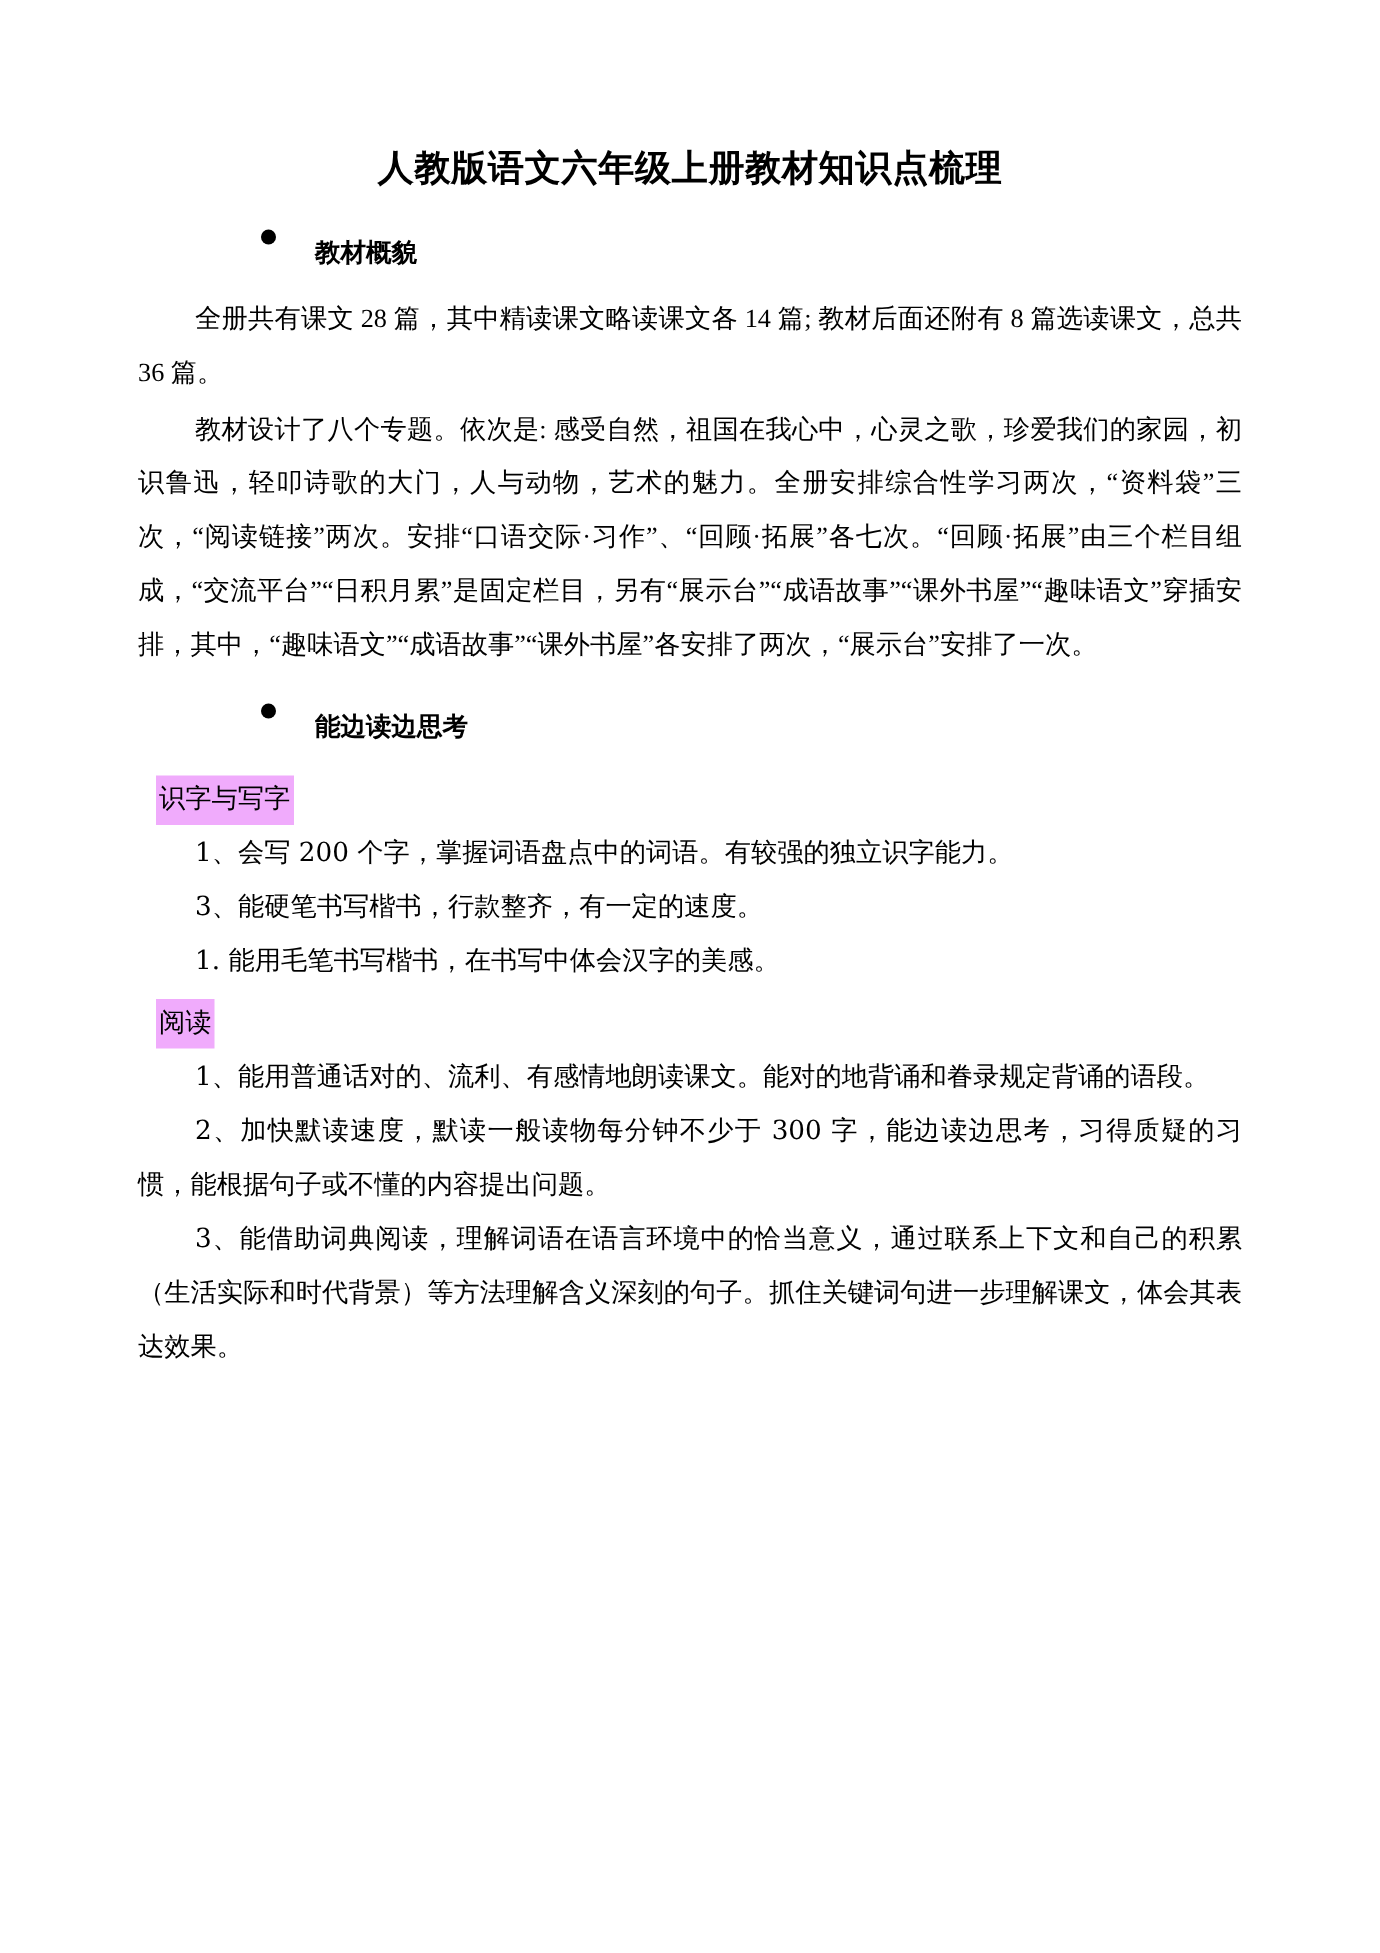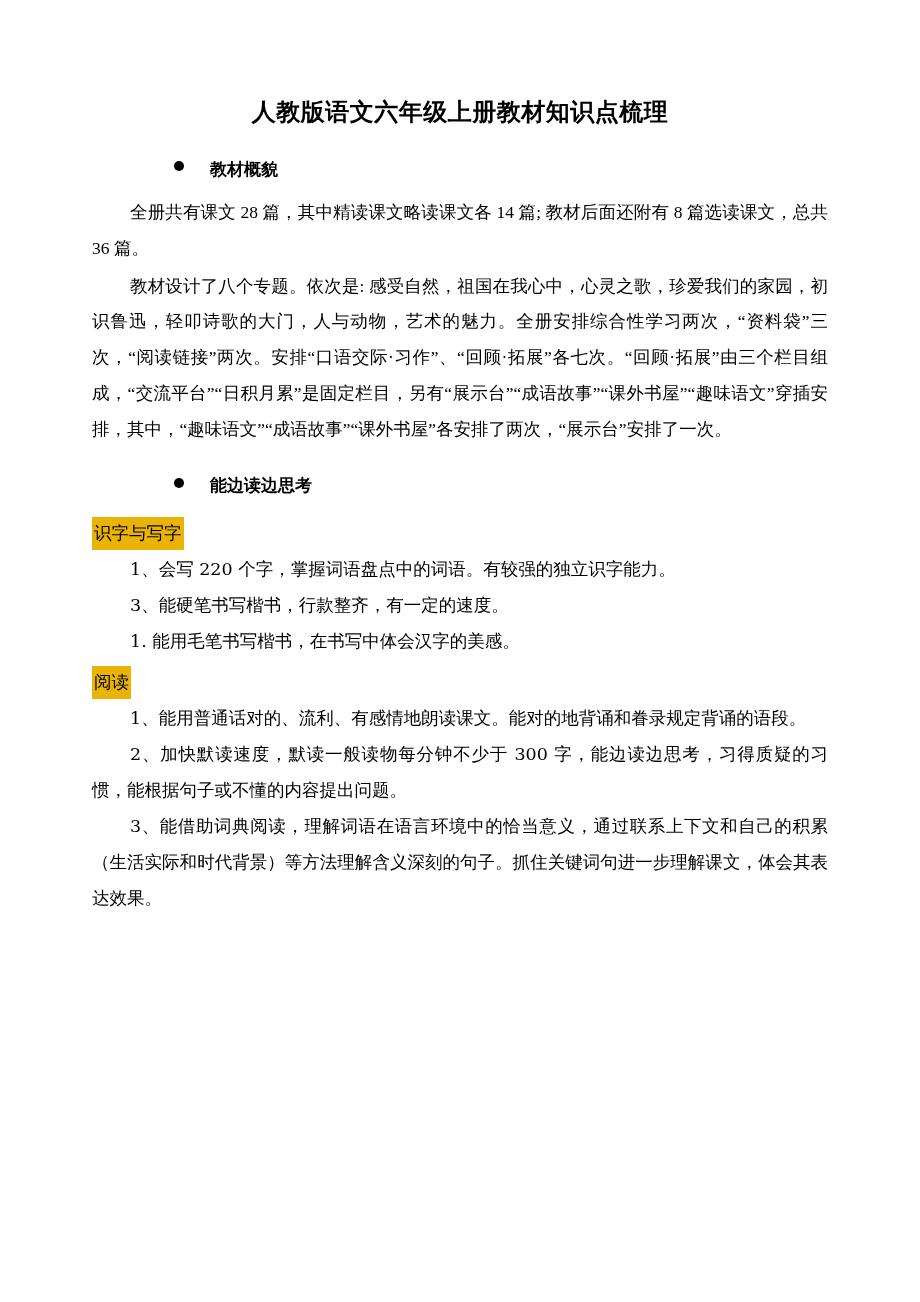--- a/index.html
+++ b/index.html
@@ -25,21 +25,21 @@
     text-align: center;
     font-family: "DejaVu Sans", "Liberation Sans", sans-serif;
     font-weight: bold;
     font-size: 24px;
     letter-spacing: 0.5px;
     margin: 0 0 26px 0;
     line-height: 1.4;
   }
   .bullet-heading {
     display: flex;
-    align-items: center;
+    align-items: flex-start;
     margin: 0 0 12px 0;
     padding-left: 82px;
   }
   .bullet-dot {
     width: 10px;
     height: 10px;
     background: #000;
     border-radius: 50%;
     display: inline-block;
     margin-right: 26px;
@@ -59,25 +59,25 @@
     line-height: 2.05;
     text-align: justify;
     text-justify: inter-character;
     font-family: Liberation Serif, serif;
   }
   p.indent {
     text-indent: 38px;
   }
   .section-label {
     display: inline-block;
-    background: #eab308;
+    background: #f0abfc;
     font-size: 17.5px;
     line-height: 1.9;
     padding: 0 2px;
-    margin: 6px 0 2px 0;
+    margin: 6px 0 2px 12px;
   }
   .gap-md { height: 22px; }
   .list-line {
     margin: 0;
     font-size: 17.5px;
     line-height: 2.05;
     text-indent: 38px;
     text-align: justify;
   }
 </style>
@@ -98,21 +98,21 @@
 
   <div class="gap-md"></div>
 
   <div class="bullet-heading">
     <span class="bullet-dot"></span>
     <span class="bullet-text">能边读边思考</span>
   </div>
 
   <div>
     <div class="section-label">识字与写字</div>
-    <p class="list-line">1、会写 220 个字，掌握词语盘点中的词语。有较强的独立识字能力。</p>
+    <p class="list-line">1、会写 200 个字，掌握词语盘点中的词语。有较强的独立识字能力。</p>
     <p class="list-line">3、能硬笔书写楷书，行款整齐，有一定的速度。</p>
     <p class="list-line">1. 能用毛笔书写楷书，在书写中体会汉字的美感。</p>
   </div>
 
   <div>
     <div class="section-label">阅读</div>
     <p class="list-line">1、能用普通话对的、流利、有感情地朗读课文。能对的地背诵和眷录规定背诵的语段。</p>
     <p class="list-line">2、加快默读速度，默读一般读物每分钟不少于 300 字，能边读边思考，习得质疑的习惯，能根据句子或不懂的内容提出问题。</p>
     <p class="list-line">3、能借助词典阅读，理解词语在语言环境中的恰当意义，通过联系上下文和自己的积累（生活实际和时代背景）等方法理解含义深刻的句子。抓住关键词句进一步理解课文，体会其表达效果。</p>
   </div>

